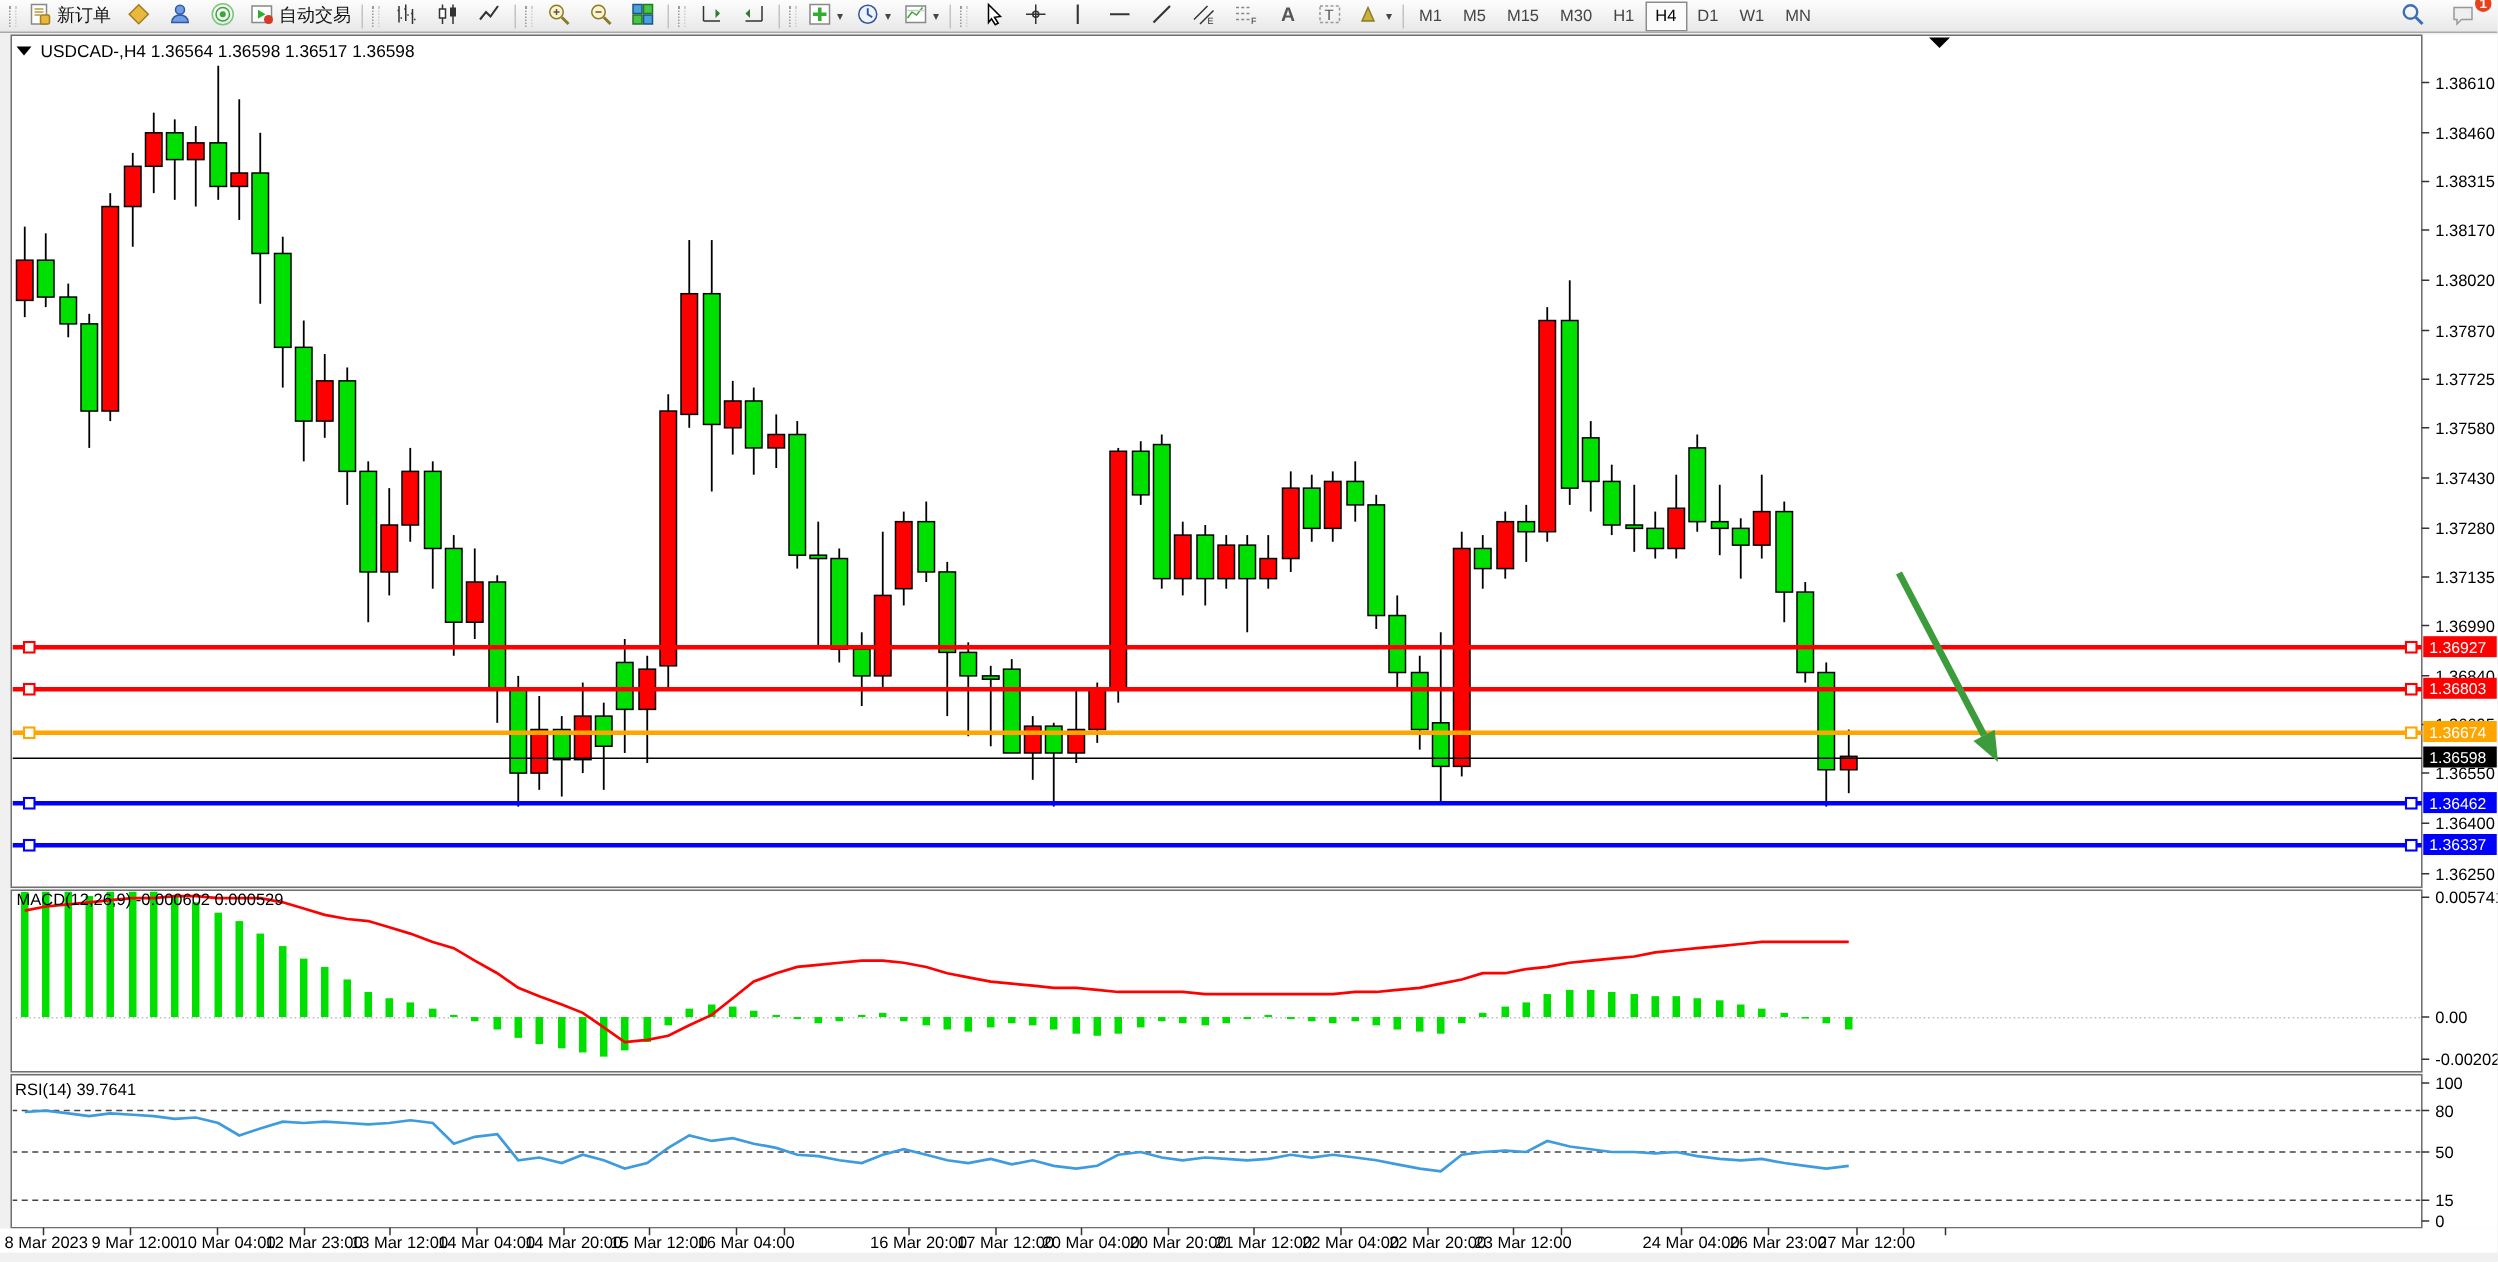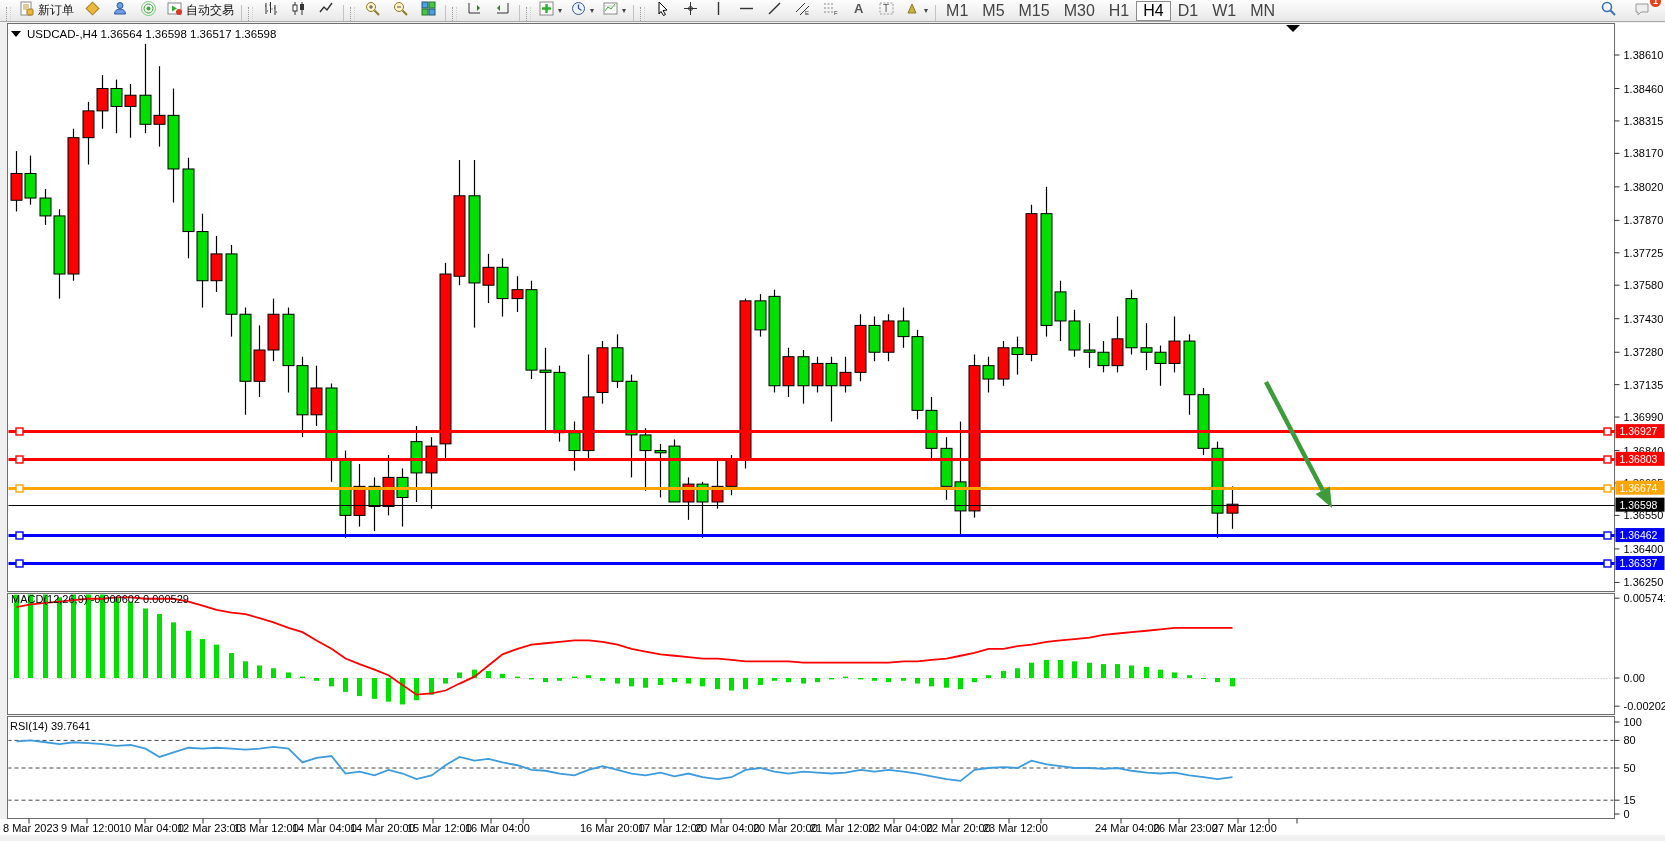--- a/index.html
+++ b/index.html
@@ -1,24 +1,24 @@
 <!DOCTYPE html>
 <html><head>
 <meta charset="utf-8">
 <style>
   html,body{margin:0;padding:0}
   body{width:1665px;height:841px;position:relative;background:#ececec;
        font-family:"Liberation Sans",sans-serif;overflow:hidden}
   #toolbar{position:absolute;top:0;left:0;width:1665px;height:22px;box-sizing:border-box;
        background:linear-gradient(#fdfdfd,#e8e8e8);border-bottom:1px solid #a9a9a9;
-       display:flex;align-items:flex-end;padding:0 3px;z-index:5}
+       display:flex;align-items:center;padding:0 3px;z-index:5}
   .tb-btn{height:20px;min-width:20px;display:flex;align-items:center;justify-content:center;
        gap:3px;padding:0 3px;font-size:12px;color:#111;cursor:default;border:1px solid transparent}
   .tb-btn .lbl{white-space:nowrap}
-  .tf-btn{font-size:16px;color:#444;padding:0 6px;height:18px;display:flex;align-items:center;
+  .tf-btn{font-size:11px;color:#444;padding:0 6px;height:18px;display:flex;align-items:center;
        border:1px solid transparent}
   .tf-btn.active{background:#fbfbfb;border:1px solid #8c8c8c;color:#000}
   .tb-sep{width:1px;height:16px;background:#c3c3c3;margin:0 3px}
   .tb-grip{width:3px;height:14px;margin:0 3px;border-left:1px dotted #9a9a9a;border-right:1px dotted #cfcfcf}
   #tb-right{margin-left:auto;display:flex;align-items:center;gap:6px;padding-right:6px}
   .badge{position:absolute;top:-4px;right:-6px;background:#e8401c;color:#fff;border-radius:8px;
        font-size:9px;line-height:11px;min-width:11px;text-align:center;font-weight:bold}
   .chat-wrap{position:relative}
   svg text{font-family:"Liberation Sans",sans-serif}
 </style>

